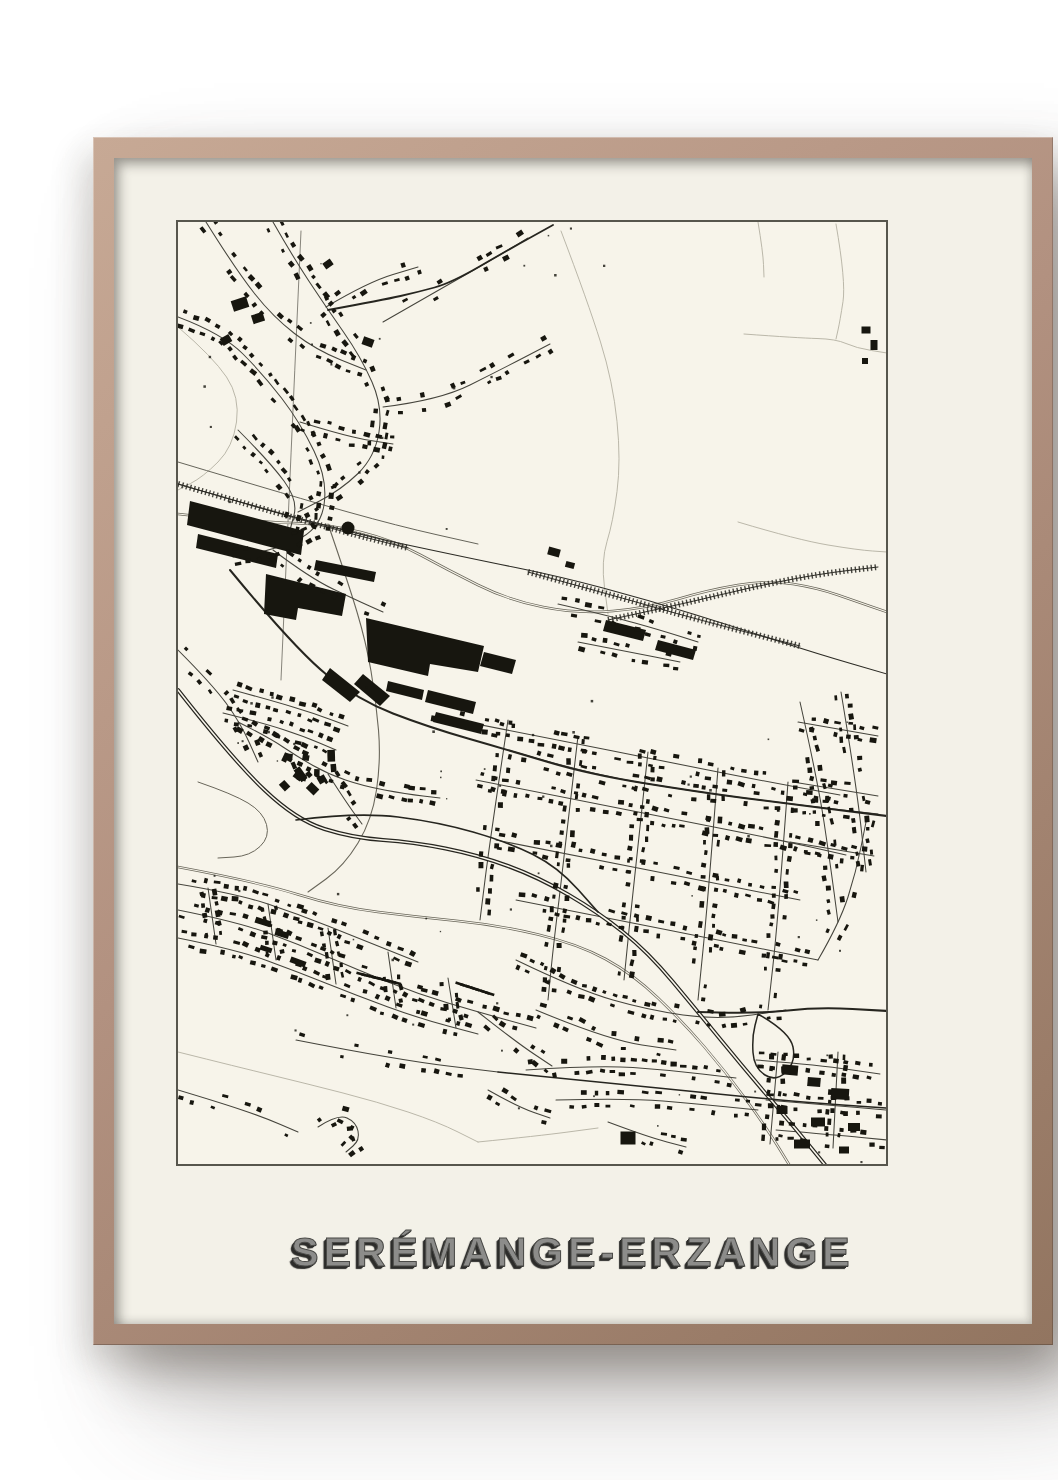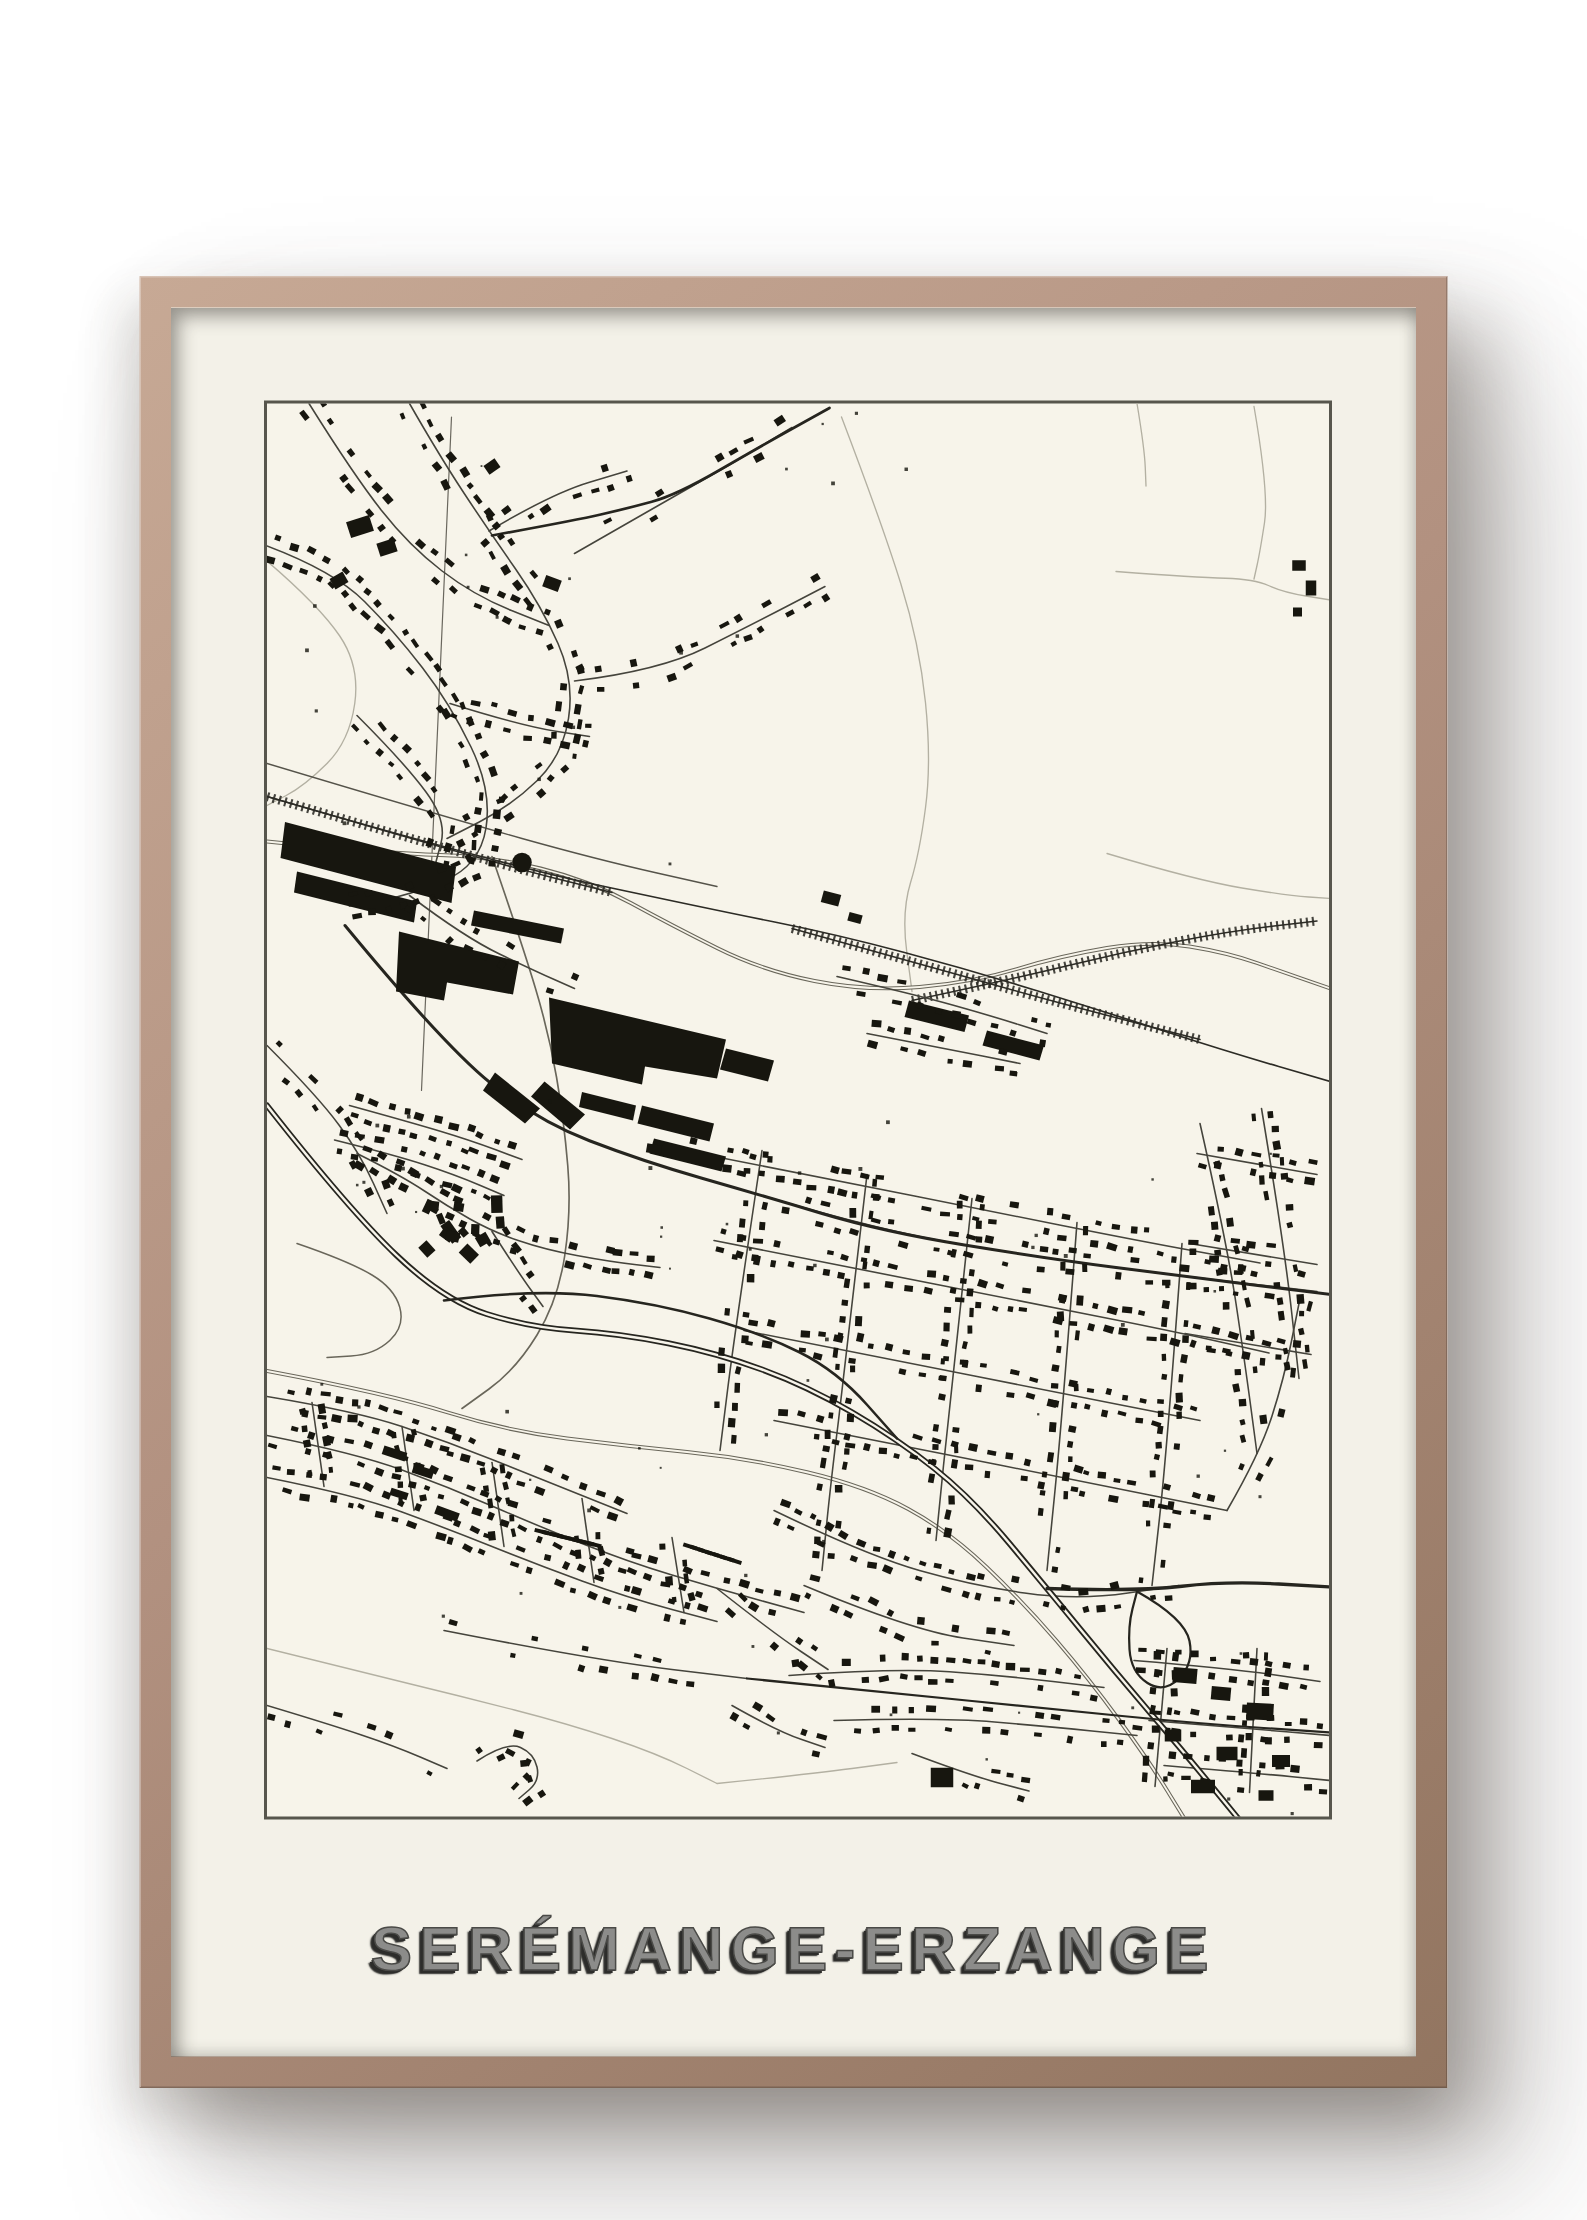--- a/index.html
+++ b/index.html
@@ -4,27 +4,26 @@
 <style>
   html,body{margin:0;padding:0;}
   body{
     width:1058px;height:1480px;
     background:var(--page-bg,#ffffff);
     font-family:"Liberation Sans",sans-serif;
     overflow:hidden;
   }
   .scene{position:relative;width:1058px;height:1480px;background:var(--page-bg,#ffffff);}
   .frame{
-    position:absolute;left:93px;top:137px;width:872px;height:1208px;
+    position:absolute;left:93px;top:137px;width:960px;height:1208px;
     background:linear-gradient(142deg,var(--frame-light,#c7a995) 0%,var(--frame-mid,#b29180) 45%,var(--frame-dark,#927560) 100%);
     box-shadow:
       26px 30px 52px rgba(80,72,65,.42),
       56px 66px 110px rgba(80,72,65,.24),
       -12px 16px 30px rgba(80,72,65,.16);
-    margin-top: 47px;
   }
   .frame::after{
     content:"";position:absolute;inset:0;pointer-events:none;
     border:1px solid rgba(255,255,255,.30);
     border-right-color:rgba(0,0,0,.18);
     border-bottom-color:rgba(0,0,0,.22);
   }
   .mat{
     position:absolute;inset:21px;
     background:var(--mat,#f3f1e8);

